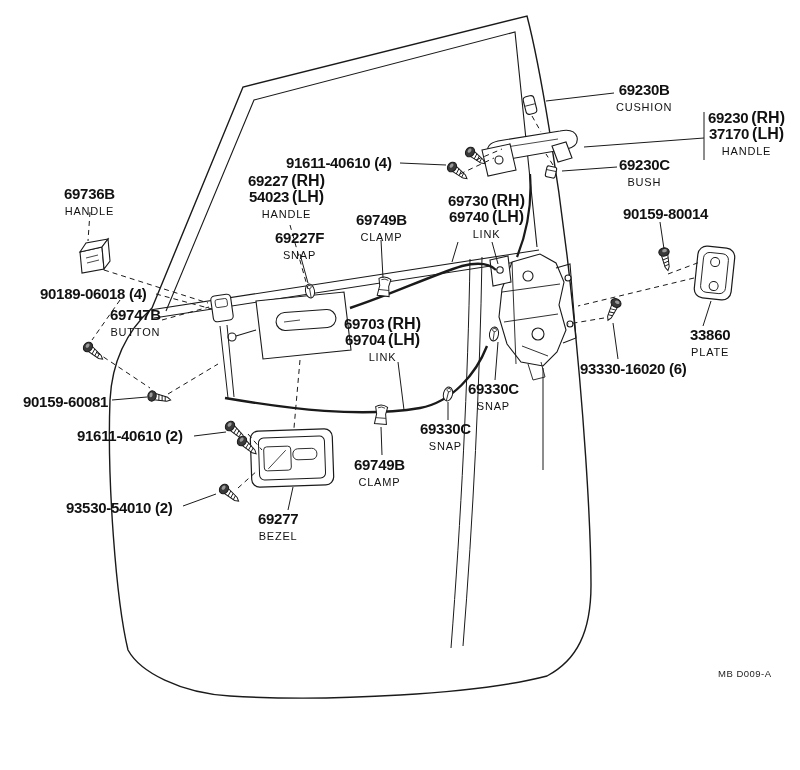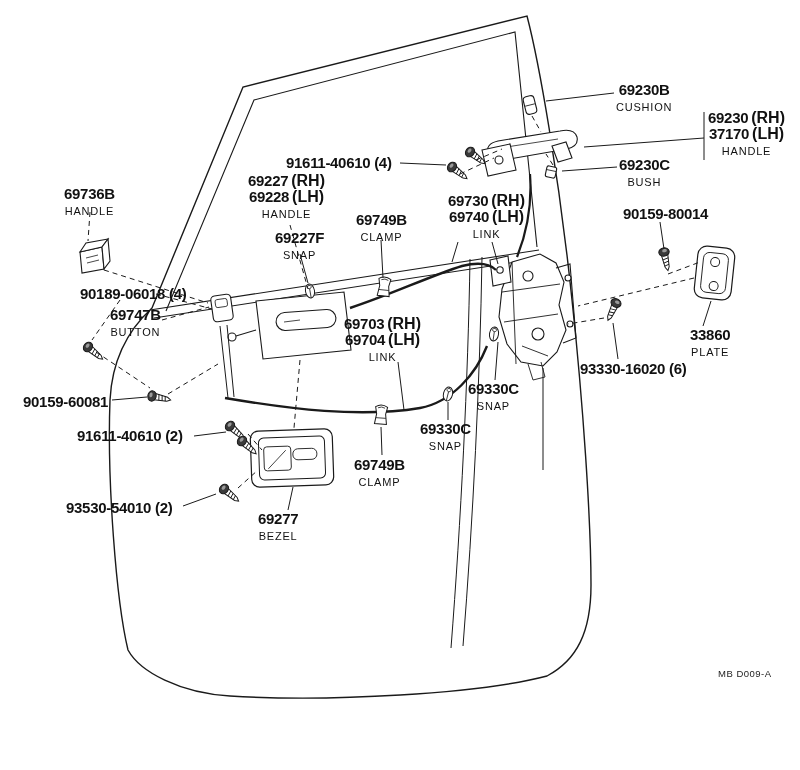--- a/index.html
+++ b/index.html
@@ -201,21 +201,21 @@
       </div>
       <div class="label" style="left: 619px; top: 157px;">
         <span class="lbl-line"><span class="seg-num">69230C</span></span>
         <span class="lbl-line"><span class="seg-desc">BUSH</span></span>
       </div>
       <div class="label" style="left: 286px; top: 155px;">
         <span class="lbl-line"><span class="seg-num">91611-40610 (4)</span></span>
       </div>
       <div class="label" style="left: 248px; top: 173px;">
         <span class="lbl-line"><span class="seg-num">69227</span><span class="seg-sub">(RH)</span></span>
-        <span class="lbl-line"><span class="seg-num">69228</span><span class="seg-sub">(LH)</span></span>
+        <span class="lbl-line"><span class="seg-num">54023</span><span class="seg-sub">(LH)</span></span>
         <span class="lbl-line"><span class="seg-desc">HANDLE</span></span>
       </div>
       <div class="label" style="left: 64px; top: 186px;">
         <span class="lbl-line"><span class="seg-num">69736B</span></span>
         <span class="lbl-line"><span class="seg-desc">HANDLE</span></span>
       </div>
       <div class="label" style="left: 356px; top: 212px;">
         <span class="lbl-line"><span class="seg-num">69749B</span></span>
         <span class="lbl-line"><span class="seg-desc">CLAMP</span></span>
       </div>
@@ -224,21 +224,21 @@
         <span class="lbl-line"><span class="seg-num">69740</span><span class="seg-sub">(LH)</span></span>
         <span class="lbl-line"><span class="seg-desc">LINK</span></span>
       </div>
       <div class="label" style="left: 623px; top: 206px;">
         <span class="lbl-line"><span class="seg-num">90159-80014</span></span>
       </div>
       <div class="label" style="left: 275px; top: 230px;">
         <span class="lbl-line"><span class="seg-num">69227F</span></span>
         <span class="lbl-line"><span class="seg-desc">SNAP</span></span>
       </div>
-      <div class="label" style="left: 40px; top: 286px; margin-left: 40px;">
+      <div class="label" style="left: 40px; top: 286px;">
         <span class="lbl-line"><span class="seg-num">90189-06018 (4)</span></span>
       </div>
       <div class="label" style="left: 110px; top: 307px;">
         <span class="lbl-line"><span class="seg-num">69747B</span></span>
         <span class="lbl-line"><span class="seg-desc">BUTTON</span></span>
       </div>
       <div class="label" style="left: 344px; top: 316px;">
         <span class="lbl-line"><span class="seg-num">69703</span><span class="seg-sub">(RH)</span></span>
         <span class="lbl-line"><span class="seg-num">69704</span><span class="seg-sub">(LH)</span></span>
         <span class="lbl-line"><span class="seg-desc">LINK</span></span>

